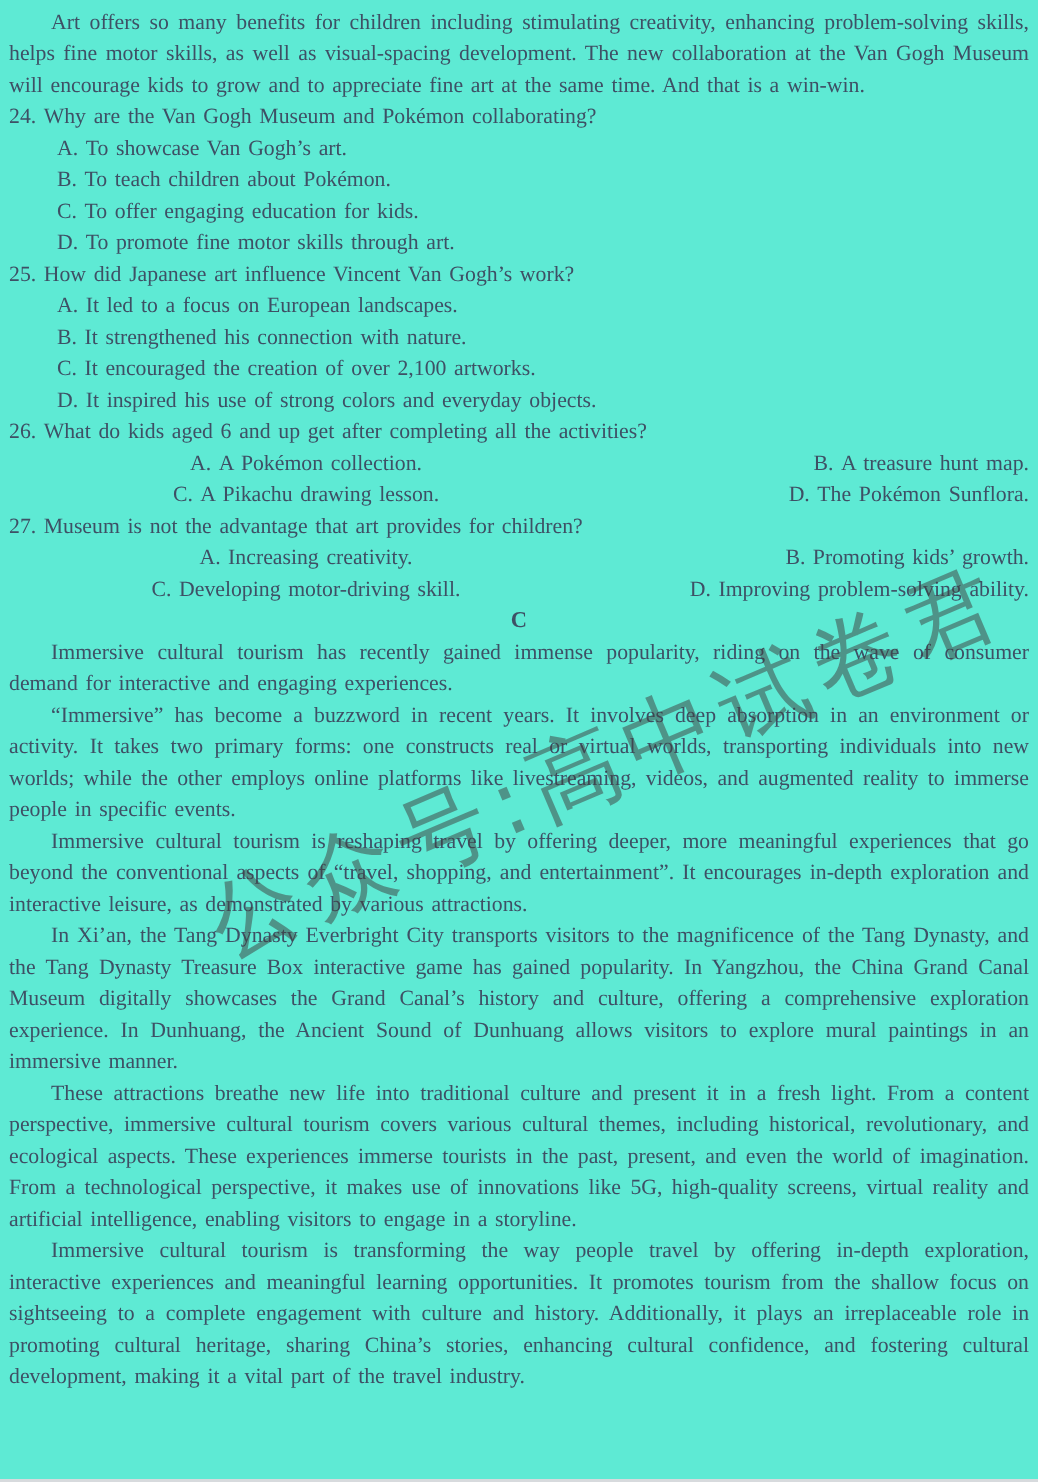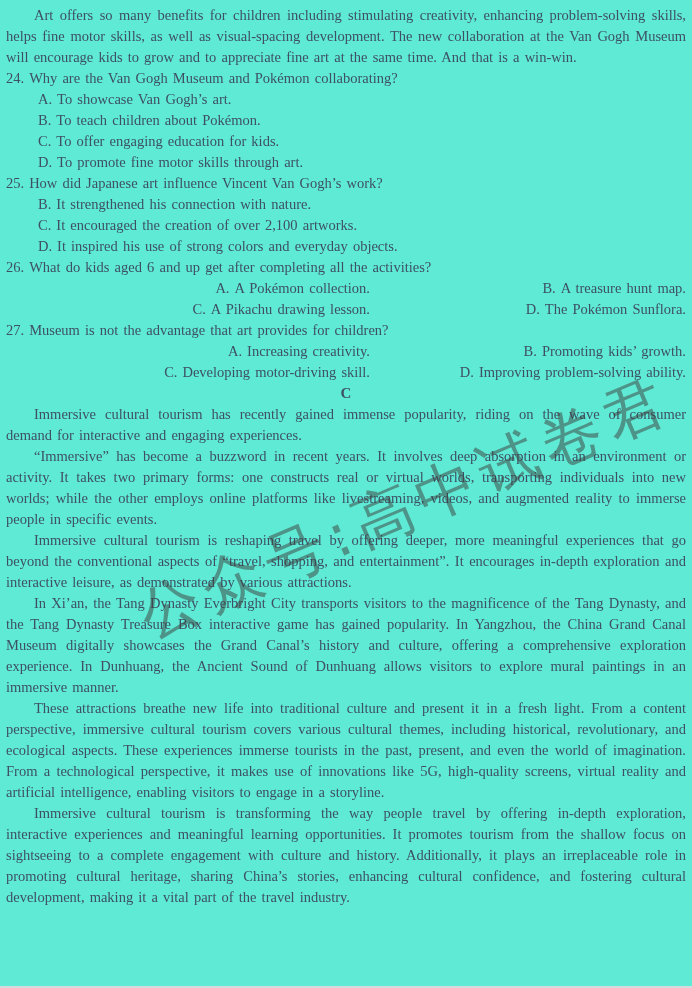--- a/index.html
+++ b/index.html
@@ -20,21 +20,21 @@
     line-height: 21px;
     text-align: justify;
     word-spacing: 1.5px;
   }
   .para.indent { text-indent: 28px; }
   .q-stem { font-weight: normal; }
   .q-num { margin-right: 5px; }
   .opt-label { margin-right: 5px; }
   .option { padding-left: 32px; }
   .opt-row { display: flex; padding-left: 32px; }
-  .opt-row .opt-left { flex: 0 0 332px; text-align: right; }
+  .opt-row .opt-left { flex: 0 0 332px; text-align: center; }
   .opt-row .opt-right { flex: 1; text-align: right; }
   .section-heading {
     text-align: center !important;
     font-weight: bold;
     font-size: 15px !important;
   }
   .watermark {
     position: absolute;
     left: 120px;
     top: 470px;
@@ -66,20 +66,21 @@
   <div>
     <p class="q-stem"><span class="q-num">24.</span><span>Why are the Van Gogh Museum and Pokémon collaborating?</span></p>
     <p class="option"><span class="opt-label">A.</span><span>To showcase Van Gogh’s art.</span></p>
     <p class="option"><span class="opt-label">B.</span><span>To teach children about Pokémon.</span></p>
     <p class="option"><span class="opt-label">C.</span><span>To offer engaging education for kids.</span></p>
     <p class="option"><span class="opt-label">D.</span><span>To promote fine motor skills through art.</span></p>
   </div>
 
   <div>
     <p class="q-stem"><span class="q-num">25.</span><span>How did Japanese art influence Vincent Van Gogh’s work?</span></p>
+    <p class="option"><span class="opt-label">A.</span><span>It led to a focus on European landscapes.</span></p>
     <p class="option"><span class="opt-label">B.</span><span>It strengthened his connection with nature.</span></p>
     <p class="option"><span class="opt-label">C.</span><span>It encouraged the creation of over 2,100 artworks.</span></p>
     <p class="option"><span class="opt-label">D.</span><span>It inspired his use of strong colors and everyday objects.</span></p>
   </div>
 
   <div>
     <p class="q-stem"><span class="q-num">26.</span><span>What do kids aged 6 and up get after completing all the activities?</span></p>
     <div class="opt-row">
       <p class="opt-left"><span class="opt-label">A.</span><span>A Pokémon collection.</span></p>
       <p class="opt-right"><span class="opt-label">B.</span><span>A treasure hunt map.</span></p>

